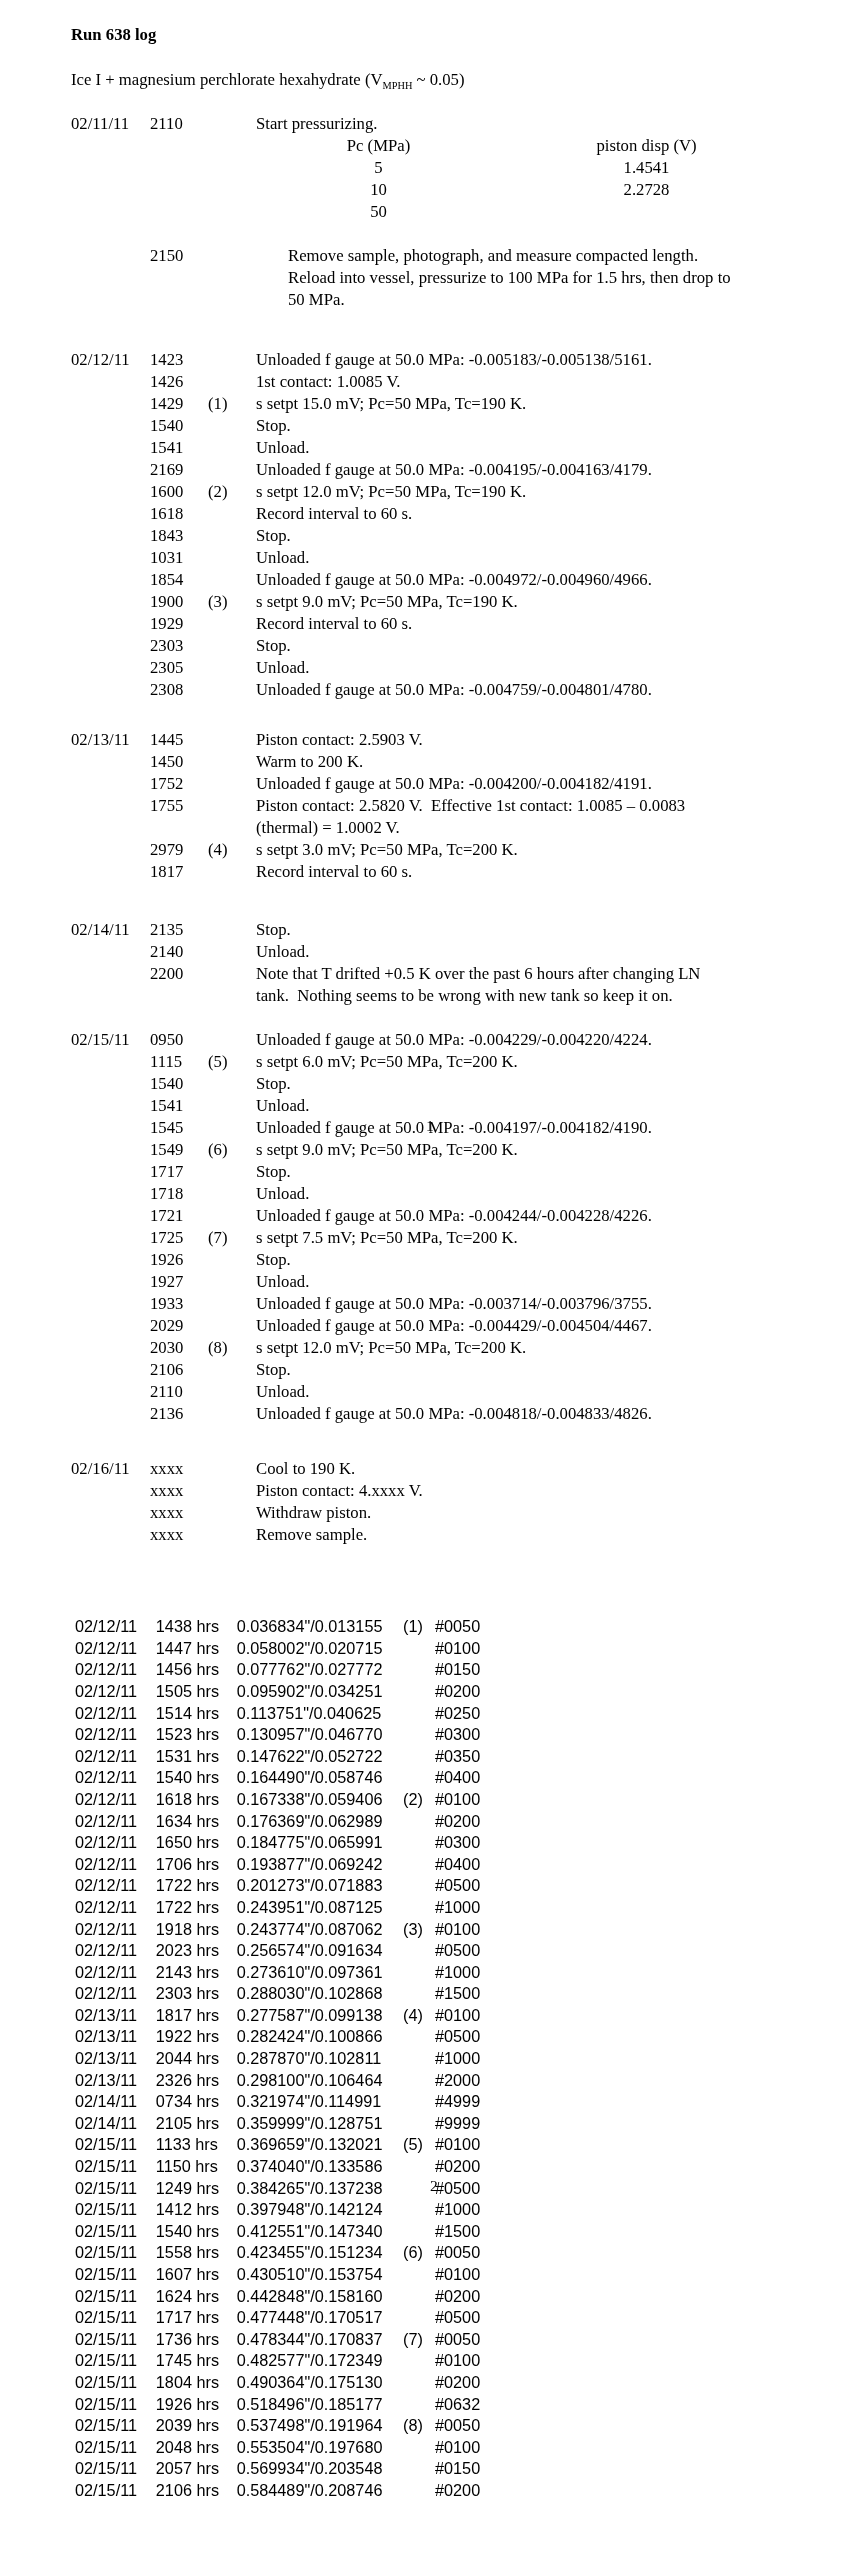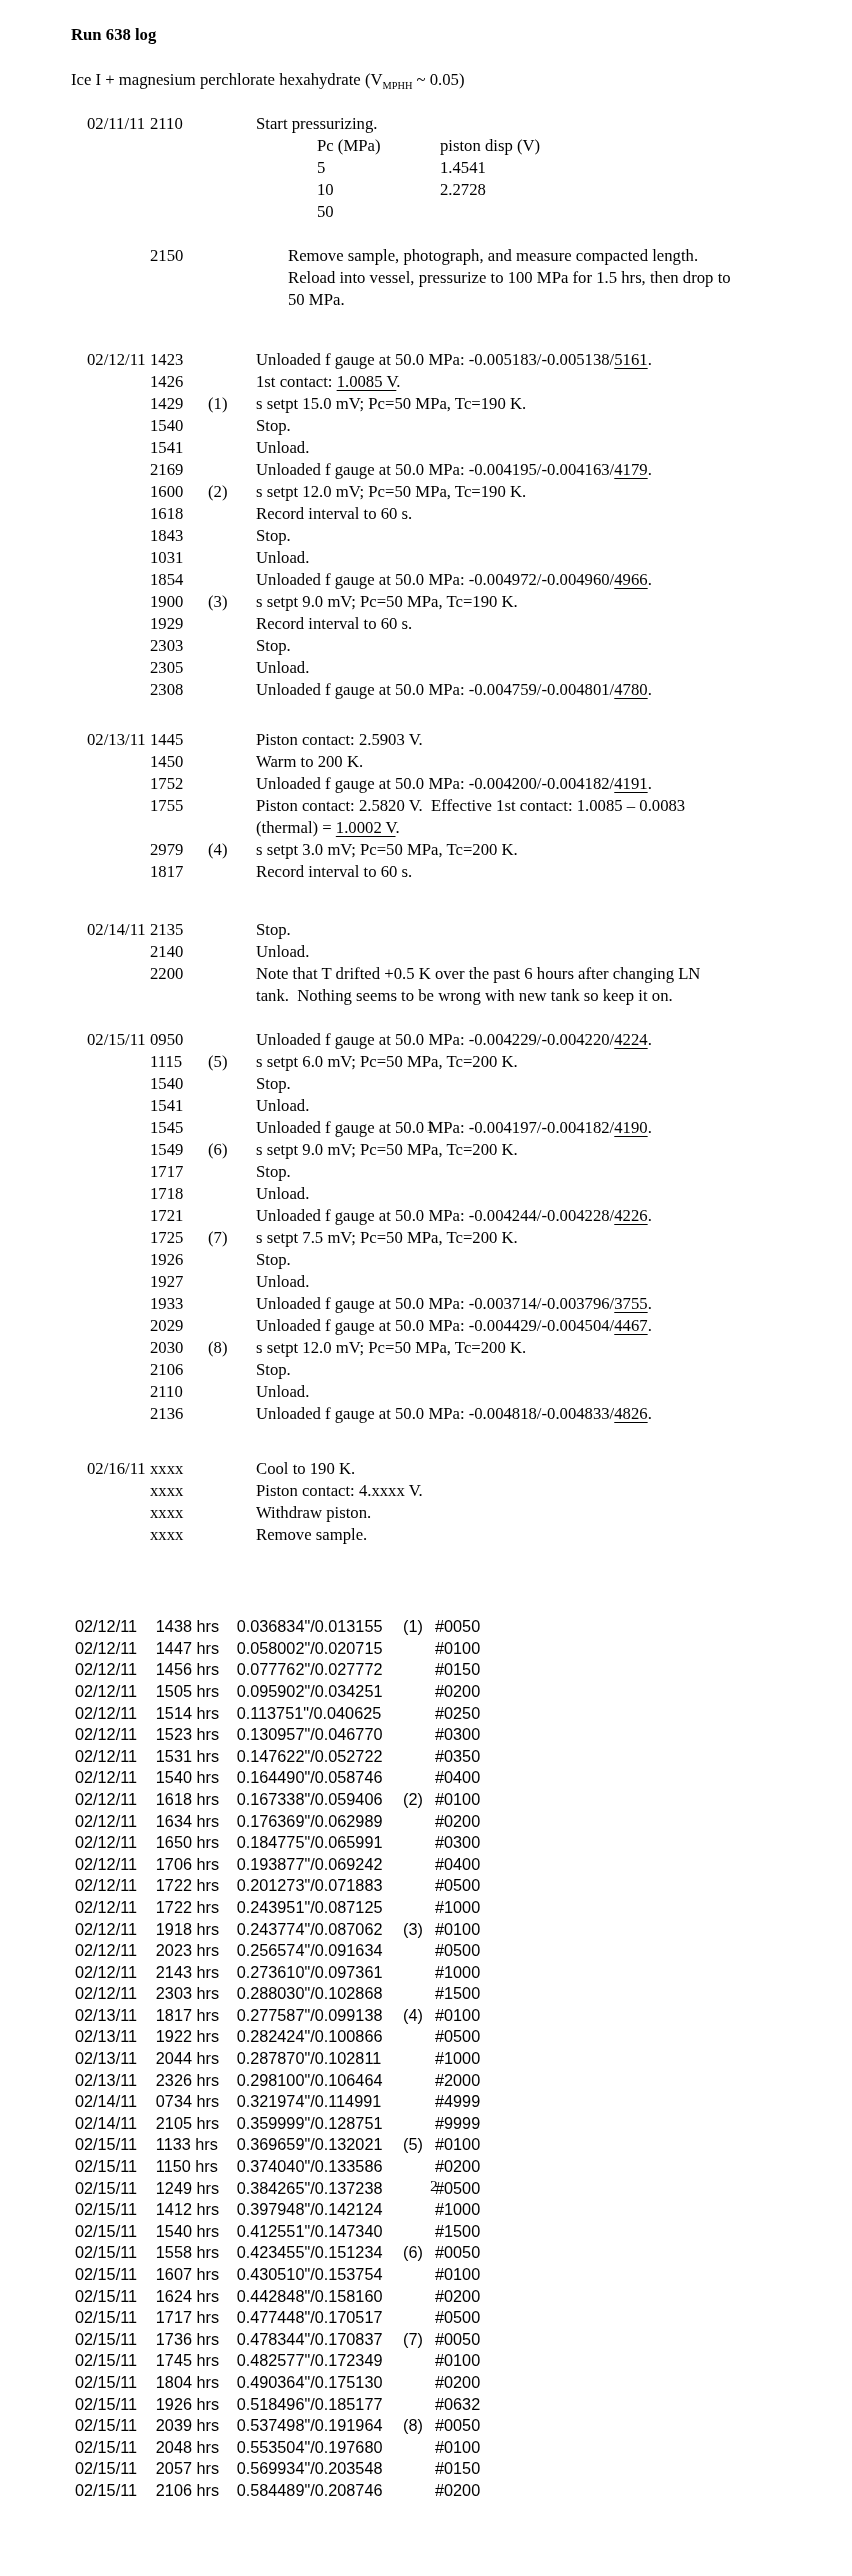--- a/index.html
+++ b/index.html
@@ -10,27 +10,27 @@
   .subtitle sub{font-size:0.62em;line-height:0;}
   
   #log{font-size:16.7px;line-height:22px;}
   .log-block{position:relative;margin-left:71px;padding-left:79px;}
   #log .log-block:nth-child(1){margin-top:22.6px;}
   #log .log-block:nth-child(2){margin-top:38px;}
   #log .log-block:nth-child(3){margin-top:28px;}
   #log .log-block:nth-child(4){margin-top:36px;}
   #log .log-block:nth-child(5){margin-top:22px;}
   #log .log-block:nth-child(6){margin-top:33px;}
-  .log-date{position:absolute;left:16px;top:0;}
+  .log-date{position:absolute;left:0;top:0;}
   .entry{display:grid;grid-template-columns:58px 48px 1fr;align-items:start;}
   .entry.gap-before{margin-top:22px;gap:16px;}
   .line{white-space:pre-wrap;}
-  .u{text-decoration:underline;text-decoration-thickness:1.2px;text-underline-offset:3px;}
+  .u{text-decoration-thickness:1.2px;text-underline-offset:3px;}
   .ptable{margin-left:61px;}
-  .prow{display:grid;grid-template-columns:123px auto;}
+  .prow{display:grid;grid-template-columns:123px auto;text-align:center;}
   
   #datalist{margin:70px 0 0 75px;font-family:"Liberation Sans",sans-serif;
             font-size:17.3px;line-height:21.6px;}
   .dl-row{display:grid;grid-template-columns:86px 86px 177px 34px auto;
           transform:scaleX(0.94);transform-origin:0 50%;white-space:pre;}
   
   .pagenum{position:absolute;font-size:15.5px;line-height:15.5px;}
   #pg1{left:426px;top:1118px;}
   #pg2{left:430px;top:2178px;}
 </style>

